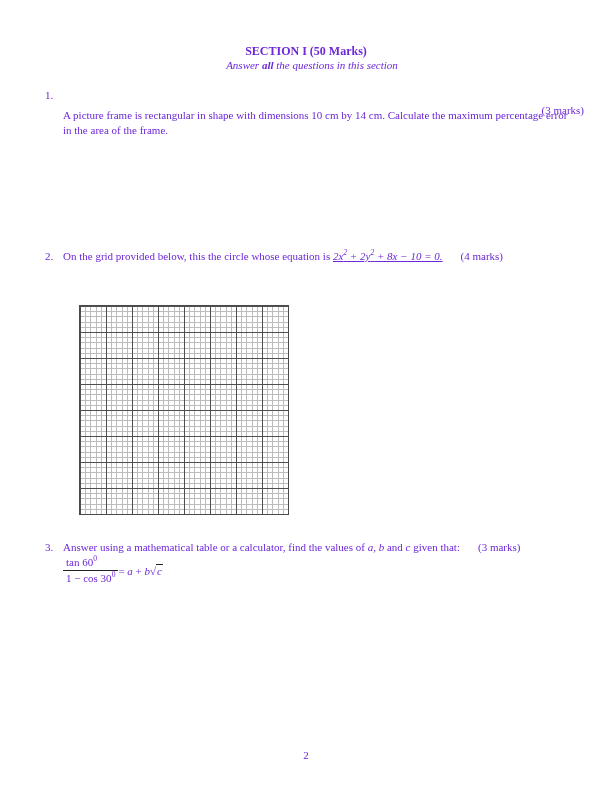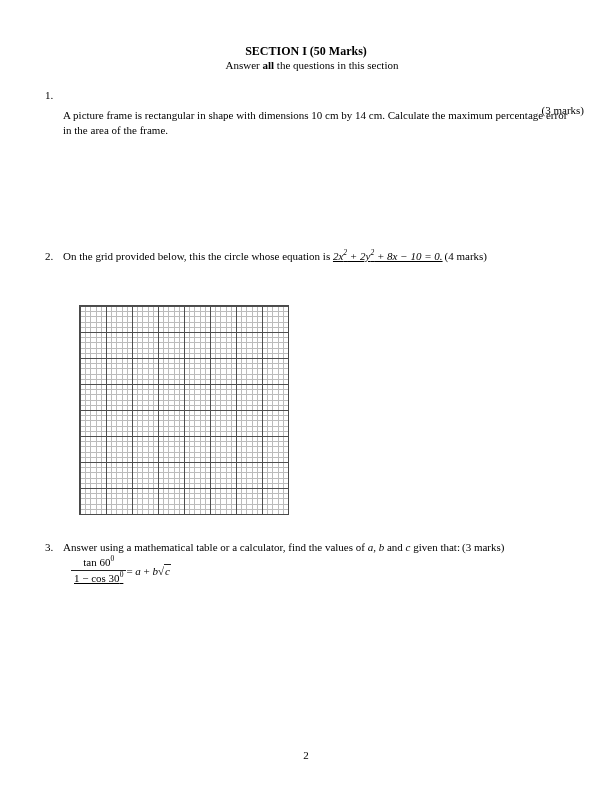--- a/index.html
+++ b/index.html
@@ -1,57 +1,57 @@
 <!DOCTYPE html>
 <html><head>
 <meta charset="utf-8">
 <style>
   html,body { margin:0; padding:0; background:#ffffff; }
   .page {
     position:relative; width:612px; height:792px; background:#ffffff;
-    font-family:"Liberation Serif", serif; color:#000000; overflow:hidden;
+    font-family:"Liberation Serif", serif; color:#6d28d9; overflow:hidden;
   }
   .header { position:absolute; top:44px; left:0; width:612px; text-align:center; }
   .title  { font-size:12px; font-weight:bold; line-height:14px; }
-  .subtitle { font-size:11px; line-height:14px;padding-left:12px; }
+  .subtitle { font-size:11px; font-style:italic; line-height:14px;padding-left:12px; }
   .subtitle b { font-weight:bold; }
 
   .question { position:absolute; left:45px; width:545px; font-size:11px; line-height:14.5px; }
   .qnum  { position:absolute; left:0; top:0; }
   .qtext { margin-left:18px; }
 
   .q1 { top:88px; }
   .q1 .qtext { width:510px;margin-top:20px; }
   .q1 .marks-abs { position:absolute; right:6px; top:14.5px; }
 
   .q2 { top:249px; }
   .q2 .qtext { white-space:nowrap; }
 
   .q3 { top:540px; }
   .q3 .qtext { white-space:nowrap; }
 
-  .marks-inline { margin-left:2px;text-align:right; }
+  .marks-inline { margin-left:18px;text-align:right; }
   .math { font-style:italic;text-decoration:underline; }
   sup { font-size:7.5px; line-height:0; vertical-align:super; }
   i { font-style:italic; }
 
   .grid-box {
     position:absolute; left:79px; top:305px; width:208px; height:208px;
     border:1px solid #4a4a4a;
     background-image:
       repeating-linear-gradient(to right,  #4f4f4f 0, #4f4f4f 1px, transparent 1px, transparent var(--maj,26px)),
       repeating-linear-gradient(to bottom, #4f4f4f 0, #4f4f4f 1px, transparent 1px, transparent var(--maj,26px)),
       repeating-linear-gradient(to right,  #bcbcbc 0, #bcbcbc 1px, transparent 1px, transparent var(--min,5.2px)),
       repeating-linear-gradient(to bottom, #bcbcbc 0, #bcbcbc 1px, transparent 1px, transparent var(--min,5.2px));
   }
 
   .eq-row { position:absolute; left:63px; top:556px; font-size:11px; display:flex; align-items:center; }
-  .frac { display:inline-block; text-align:center; line-height:13px;margin-left:8px; }
+  .frac { display:inline-block; text-align:left; line-height:13px; }
   .frac .num { display:block; padding:0 3px 1px; border-bottom:1px solid #222; }
-  .frac .den { display:block; padding:1px 3px 0;text-decoration:underline; }
+  .frac .den { display:block; padding:1px 3px 0; }
   .rhs { margin-left:0; white-space:nowrap; }
   .radical { font-style:normal; }
   .radicand { border-top:1px solid #222; padding:0 1px; }
 
   .footer { position:absolute; top:749px; left:0; width:612px; text-align:center; font-size:11px; }
 </style>
 </head>
 <body>
 
 <div class="page">

